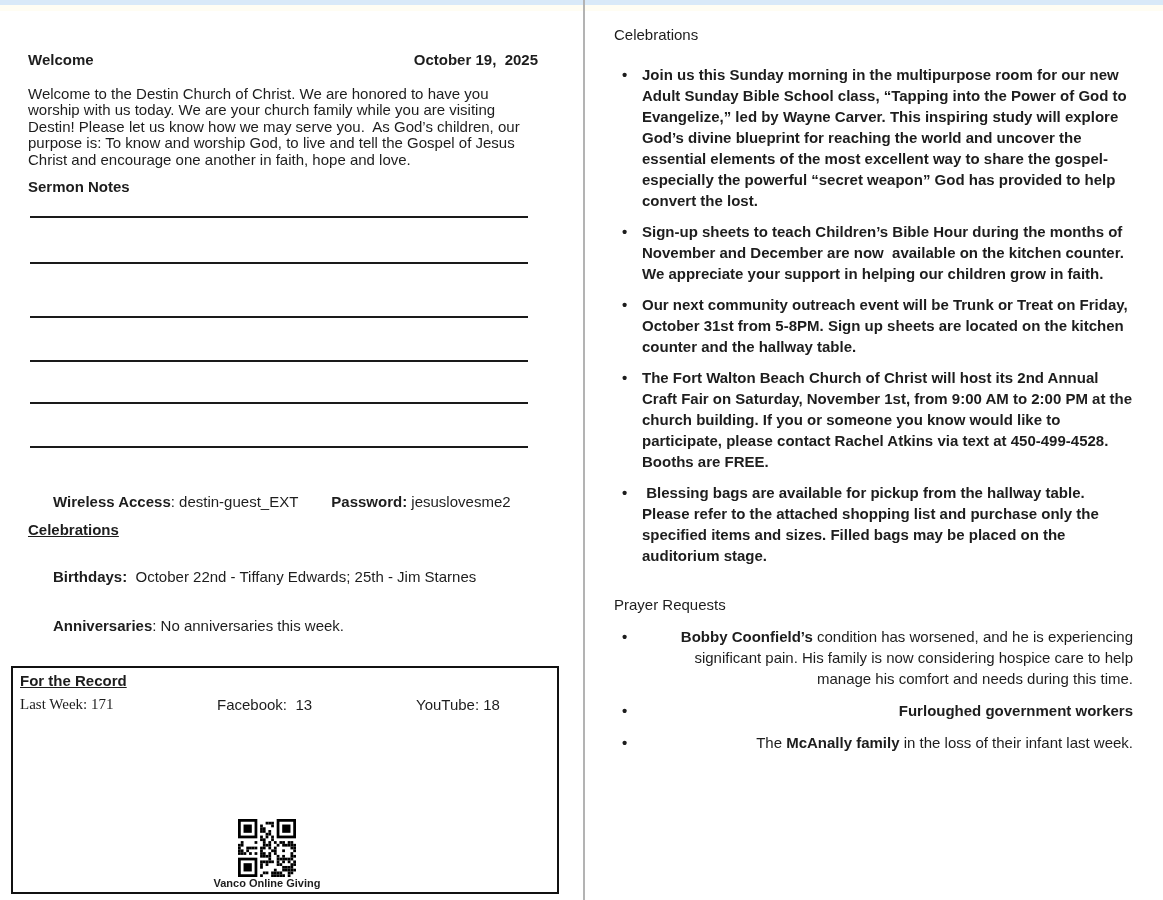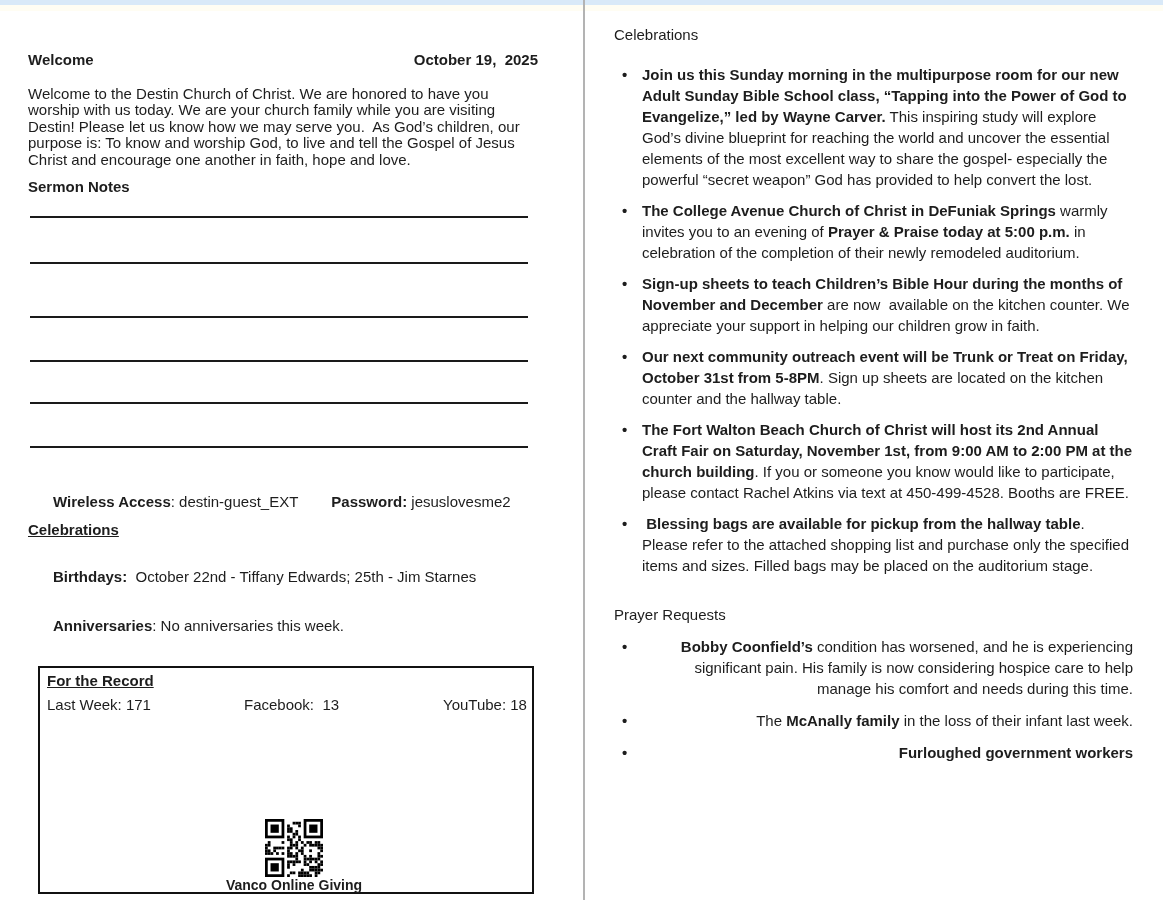--- a/index.html
+++ b/index.html
@@ -19,42 +19,42 @@
   .welcome-row .date { white-space:pre; }
   .intro { position:absolute; top:67px; left:28px; width:513px; line-height:16.4px; }
   .sermon-title { position:absolute; top:159px; left:28px; }
   .note-line { position:absolute; left:30px; width:498px; height:0; border-bottom:2px solid #1a1a1a; }
   .wifi-row { position:absolute; top:457px; left:28px; white-space:pre; }
   .wifi-row .pw-label { margin-left:33px; }
   .celebrations-title { position:absolute; top:502px; left:28px; }
   .birthdays-row { position:absolute; top:532px; left:28px; white-space:pre-wrap; }
   .anniversaries-row { position:absolute; top:581px; left:28px; white-space:pre-wrap; }
 
-  .record-box { position:absolute; top:647px; left:38px; width:496px; height:228px; border:2px solid #111; }
+  .record-box { position:absolute; top:647px; left:11px; width:548px; height:228px; border:2px solid #111; }
   .record-title { margin:4px 0 0 7px; display:inline-block; }
   .attendance-row { margin:5px 0 0 7px; white-space:pre-wrap; }
   .stats-row { position:relative; margin-top:7px; margin-left:7px; height:20px; }
   .stat { position:absolute; top:0; white-space:pre; }
-  .stat:nth-child(1){ left:0; }
+  .stat:nth-child(1){ left:0;font-family:Liberation Serif, serif; }
   .stat:nth-child(2){ left:197px; }
   .stat:nth-child(3){ left:396px; }
   .qr { position:absolute; left:225px; top:151px; width:58px; height:58px; }
   .qr-caption { position:absolute; left:154px; top:209px; width:200px; text-align:center;
-                font-size:14px; font-weight:bold; }
+                font-size:11px; font-weight:bold; }
 
   
   .right-col { position:absolute; top:0; left:614px; width:519px; }
   .section-title { line-height:19px; }
   .announcements-title { margin-top:25px; }
   .prayer-title { margin-top:29px; }
   ul.blist { list-style:none; }
   ul.announcements { margin-top:20px; }
   ul.prayers { margin-top:12px; }
   ul.blist li { position:relative; padding-left:28px; line-height:21px; white-space:pre-wrap; }
-  ul.announcements li { margin-bottom:10px; }
+  ul.announcements li { margin-bottom:10px;font-weight:bold; }
   ul.prayers li { margin-bottom:11px;text-align:right; }
   ul.blist li::before { content:"\2022"; position:absolute; left:8px; top:0; font-weight:bold; }
 </style>
 </head>
 <body style="color: rgb(29, 29, 29);">
 
 <div class="page">
   <div class="strip-blue" style="background: rgb(217, 233, 248);"></div>
   <div class="strip-cream" style="background: rgb(255, 253, 243);"></div>
   <div class="divider" style="background: rgb(179, 179, 179);"></div>
@@ -234,27 +234,26 @@
           <rect x="18" y="20" width="1" height="1" fill="#000"></rect>
         </svg>
       <div class="qr-caption">Vanco Online Giving</div>
     </div>
   </div>
 
   <div class="right-col">
     <div class="section-title announcements-title">Celebrations</div>
     <ul class="blist announcements">
         <li><b>Join us this Sunday morning in the multipurpose room for our new Adult Sunday Bible School class, “Tapping into the Power of God to Evangelize,” led by Wayne Carver.</b><span> This inspiring study will explore God’s divine blueprint for reaching the world and uncover the essential elements of the most excellent way to share the gospel- especially the powerful “secret weapon” God has provided to help convert the lost.</span></li>
-        <li><b>The College Avenue Church of Christ in DeFuniak Springs</b><span> warmly invites you to an evening of </span><b>Prayer &amp; Praise today at 5:00 p.m.</b><span> in celebration of the completion of their newly remodeled auditorium.</span></li>
         <li><b>Sign-up sheets to teach Children’s Bible Hour during the months of November and December</b><span> are now  available on the kitchen counter. We appreciate your support in helping our children grow in faith.</span></li>
         <li><b>Our next community outreach event will be Trunk or Treat on Friday, October 31st from 5-8PM</b><span>. Sign up sheets are located on the kitchen counter and the hallway table.</span></li>
         <li><b>The Fort Walton Beach Church of Christ will host its 2nd Annual Craft Fair on Saturday, November 1st, from 9:00 AM to 2:00 PM at the church building</b><span>. If you or someone you know would like to participate, please contact Rachel Atkins via text at 450-499-4528. Booths are FREE.</span></li>
         <li><b> Blessing bags are available for pickup from the hallway table</b><span>. Please refer to the attached shopping list and purchase only the specified items and sizes. Filled bags may be placed on the auditorium stage.</span></li>
       </ul>
 
     <div class="section-title prayer-title">Prayer Requests</div>
     <ul class="blist prayers">
         <li><b>Bobby Coonfield’s</b><span> condition has worsened, and he is experiencing significant pain. His family is now considering hospice care to help manage his comfort and needs during this time.</span></li>
+        <li><b>Furloughed government workers</b></li>
         <li><span>The </span><b>McAnally family</b><span> in the loss of their infant last week.</span></li>
-        <li><b>Furloughed government workers</b></li>
       </ul>
   </div>
 </div>
 
 </body></html>

